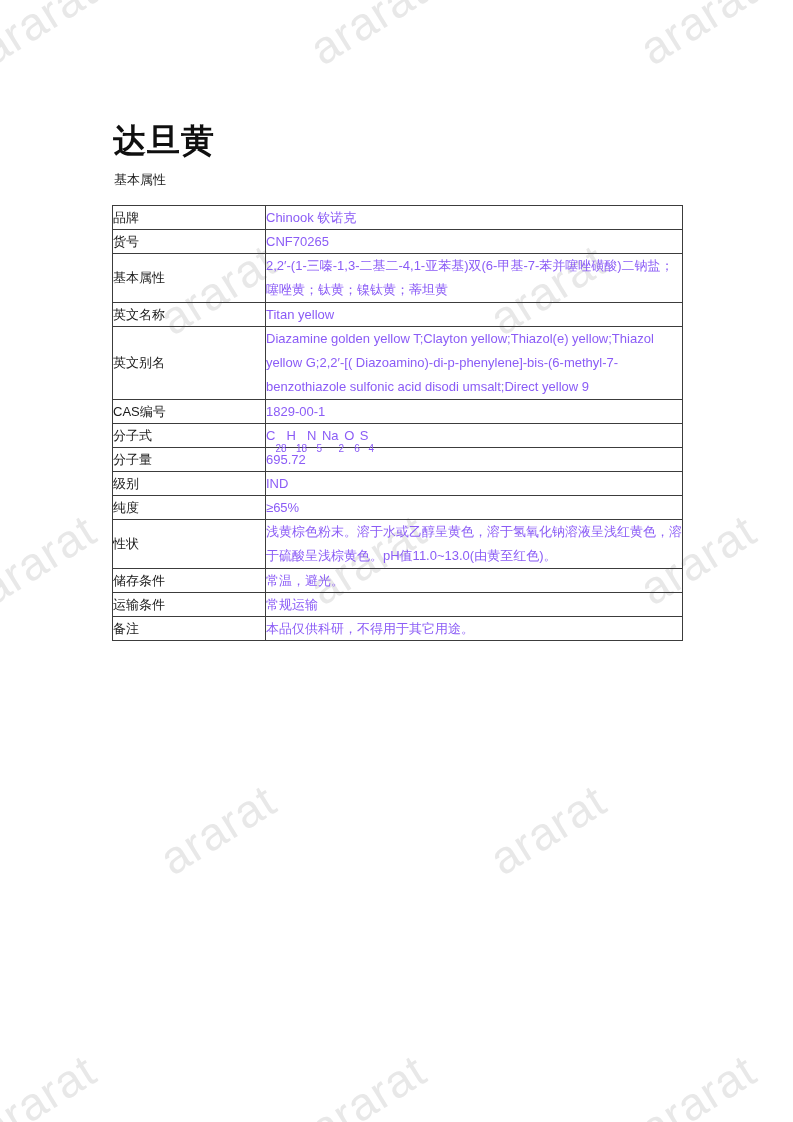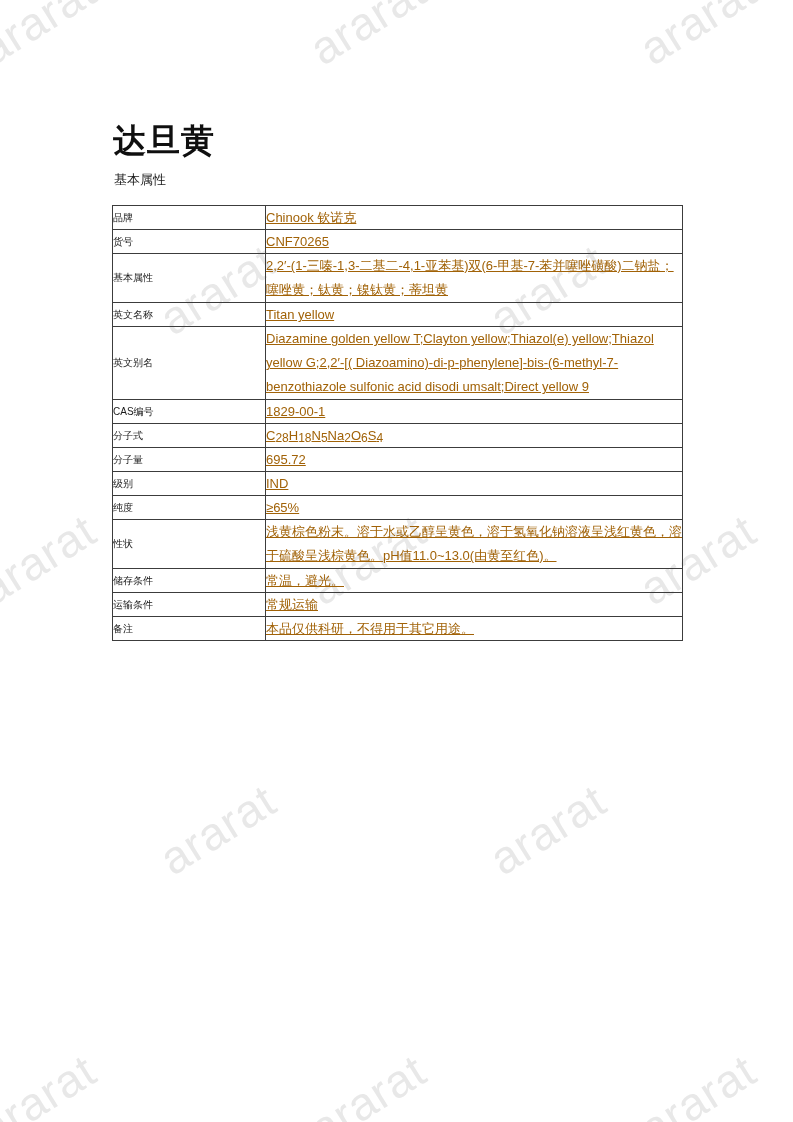--- a/index.html
+++ b/index.html
@@ -77,42 +77,41 @@
   #props-table col.col-value { width: 417px; }
 
   #props-table td {
     border: 1px solid #3c3c3c;
     padding: 0;
     vertical-align: middle;
     background: transparent;
   }
   td.cell-label {
     padding: 6px 0 6px 11px;
-    font-size: 10px;
+    font-size: 13px;
     line-height: 22px;
     color: #1a1a1a;
     white-space: nowrap;
   }
   td.cell-value {
     padding: 6px 8px 6px 10px;
     font-size: 13px;
     line-height: 23px;
-    color: #a16207;
+    color: #8b5cf6;
     word-break: break-word;
-    text-decoration: underline;
   }
   td.cell-value.tall {
     line-height: 24px;
   }
   .formula sub {
-    font-size: 12px;
+    font-size: 10px;
     line-height: 0;
     vertical-align: baseline;
     position: relative;
-    top: 2px;
+    top: 12px;
   }
 </style>
 </head>
 <body>
 
 <div id="watermark-layer">
     <div class="watermark" style="color: rgb(232, 232, 232); left: -30px; top: 30px;">ararat</div>
     <div class="watermark" style="color: rgb(232, 232, 232); left: 300px; top: 30px;">ararat</div>
     <div class="watermark" style="color: rgb(232, 232, 232); left: 630px; top: 30px;">ararat</div>
     <div class="watermark" style="color: rgb(232, 232, 232); left: 150px; top: 300px;">ararat</div>

